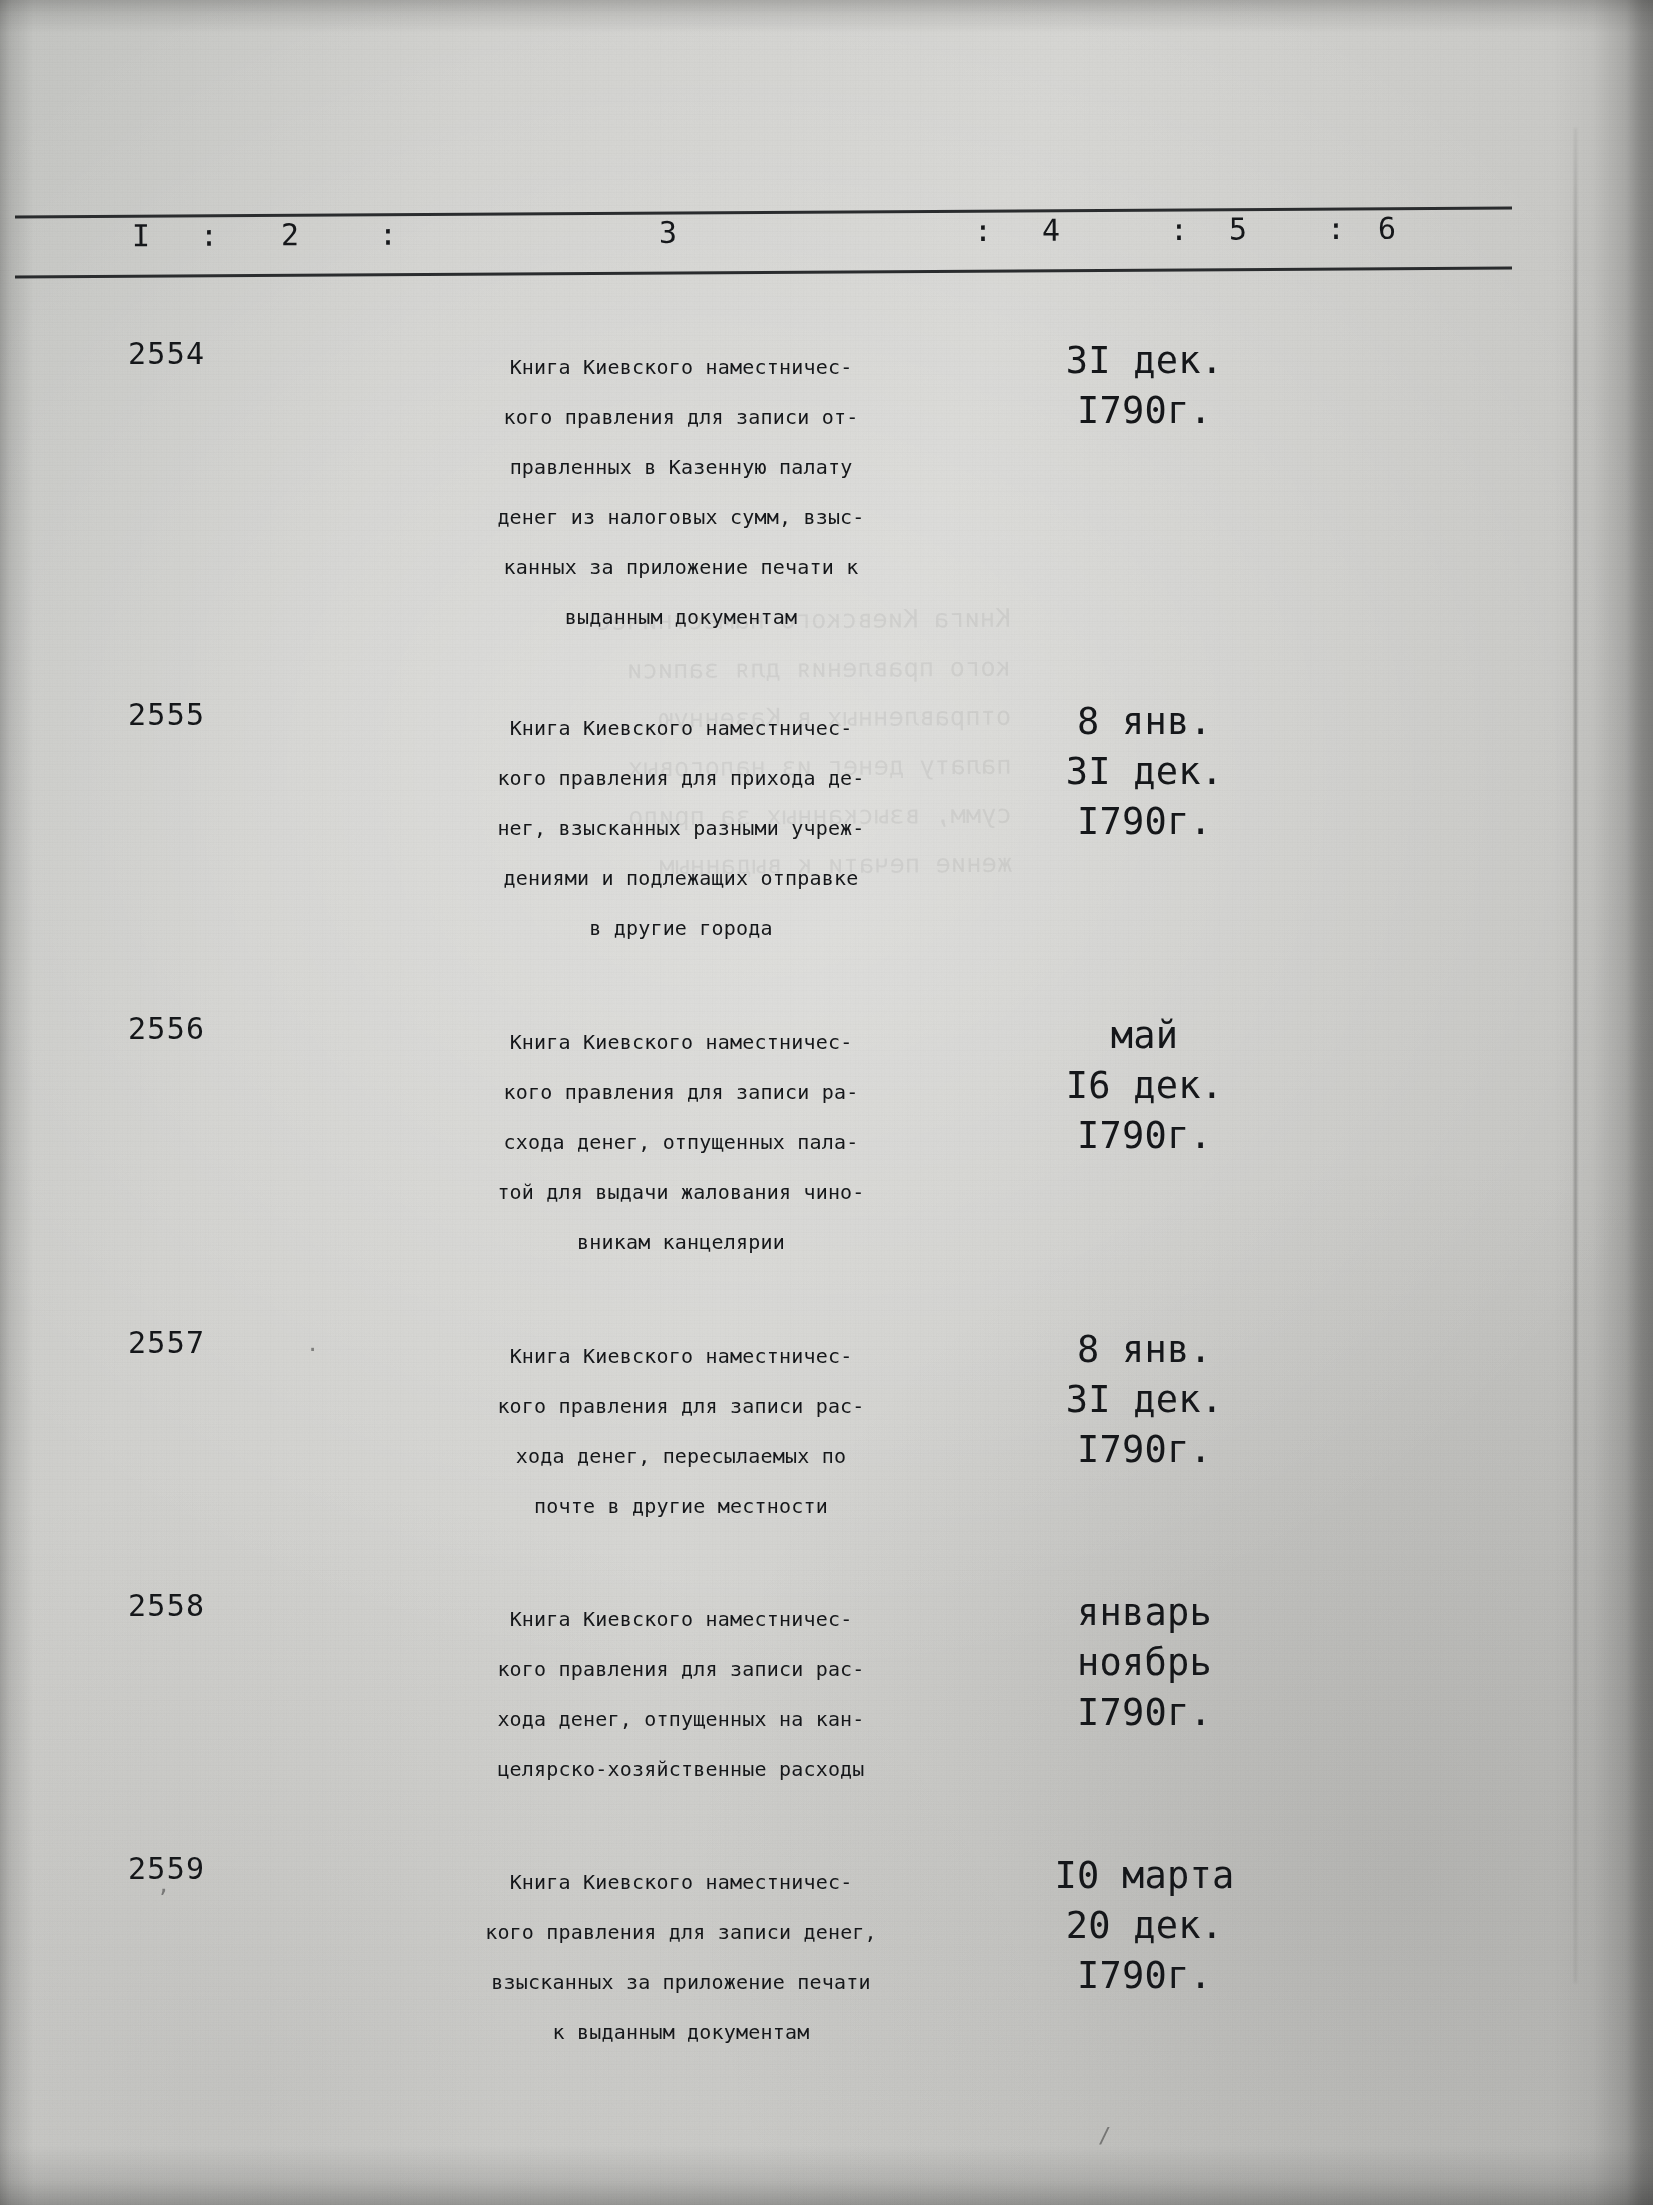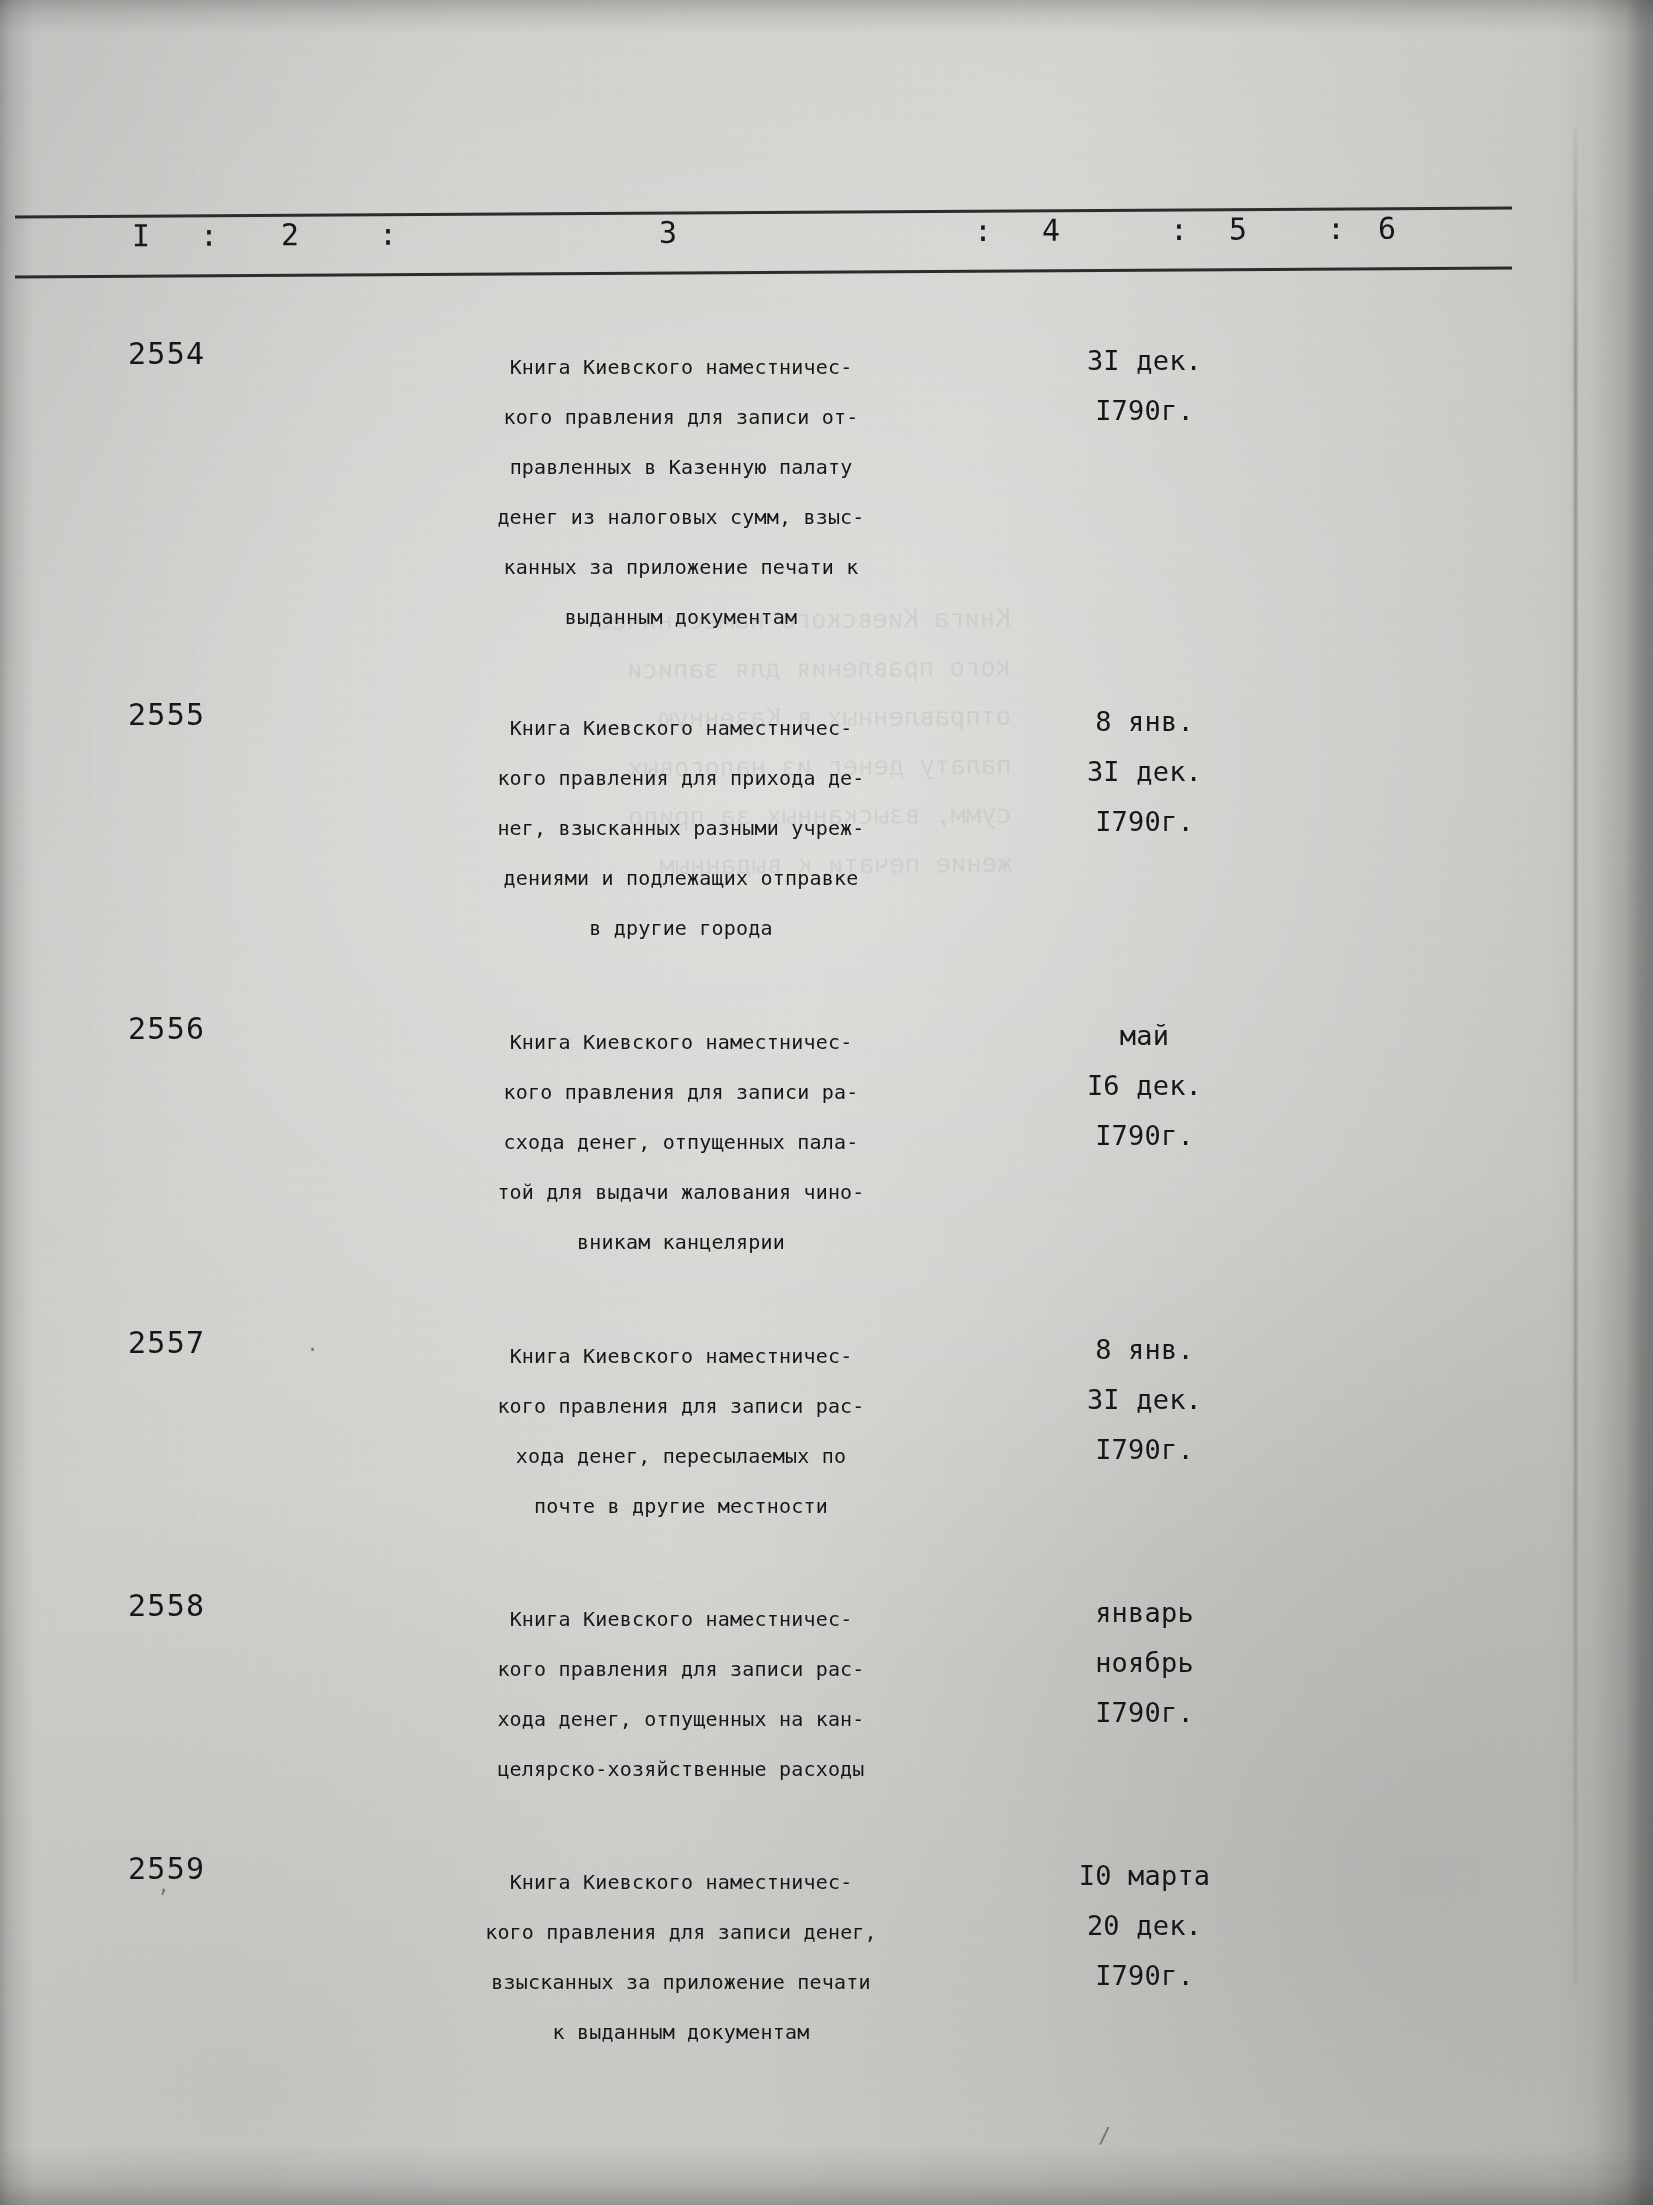--- a/index.html
+++ b/index.html
@@ -146,21 +146,21 @@
     font-size: 20px;
     line-height: 50px;
     letter-spacing: 0.2px;
     white-space: pre-line;
   }
   .rec-date {
     position: absolute;
     left: 1004px;
     top: 0;
     width: 281px;
-    font-size: 27px;
+    font-size: 37px;
     line-height: 50px;
     letter-spacing: 0.2px;
     white-space: pre-line;
   }
 
   
   .showthrough {
     position: absolute;
     left: 366px;
     top: 596px;

